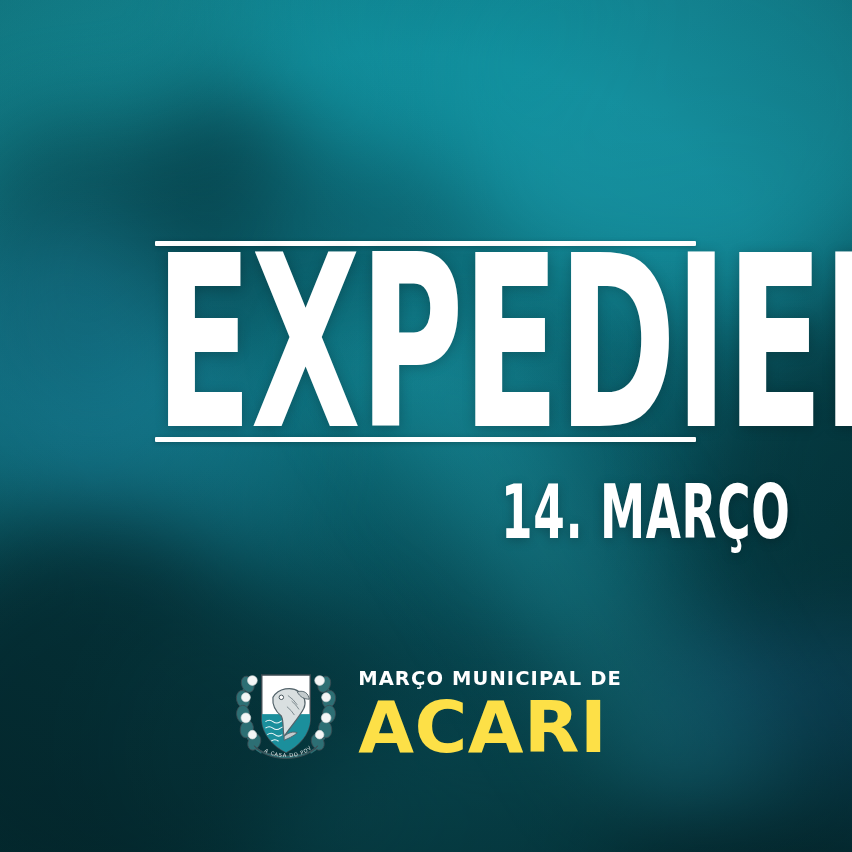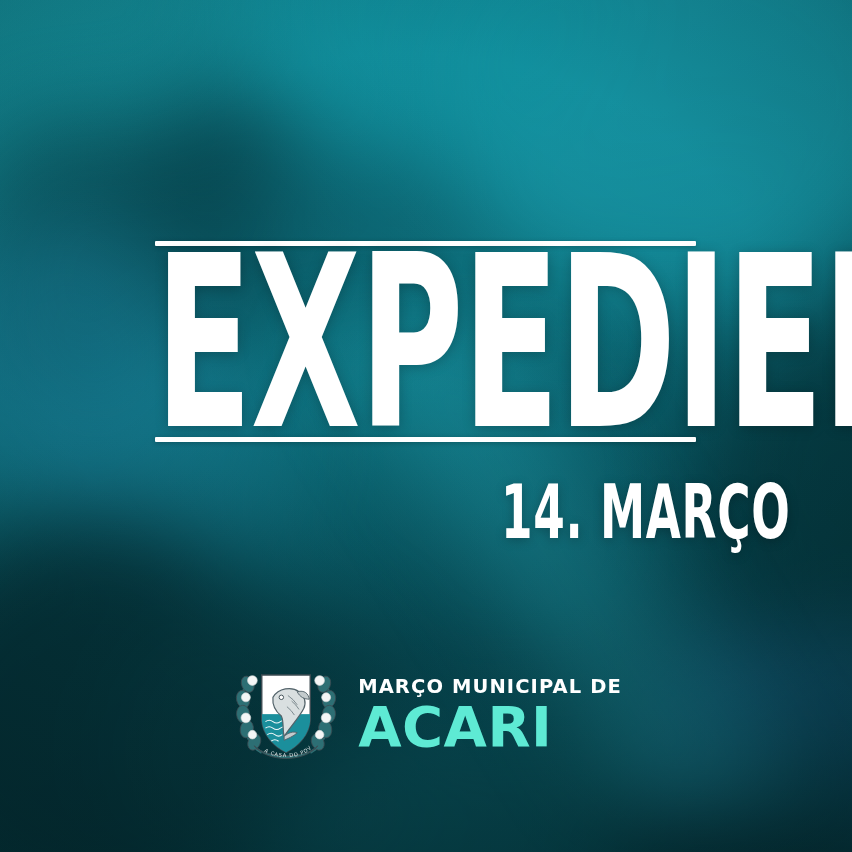--- a/index.html
+++ b/index.html
@@ -184,22 +184,22 @@
     font-weight: 700;
     color: #ffffff;
     font-size: 19.5px;
     letter-spacing: 1.1px;
     margin-bottom: 2px;
     white-space: nowrap;
   }
   .logo-main {
     font-family: "DejaVu Sans", "Liberation Sans", sans-serif;
     font-weight: 700;
-    color: #5eead4;
-    font-size: 56px;
+    color: #fde047;
+    font-size: 72px;
     letter-spacing: 0.5px;
     white-space: nowrap;
   }
 </style>
 </head>
 <body>
 
 <div id="poster">
 
   <div class="bg-layer bg-base"></div>

